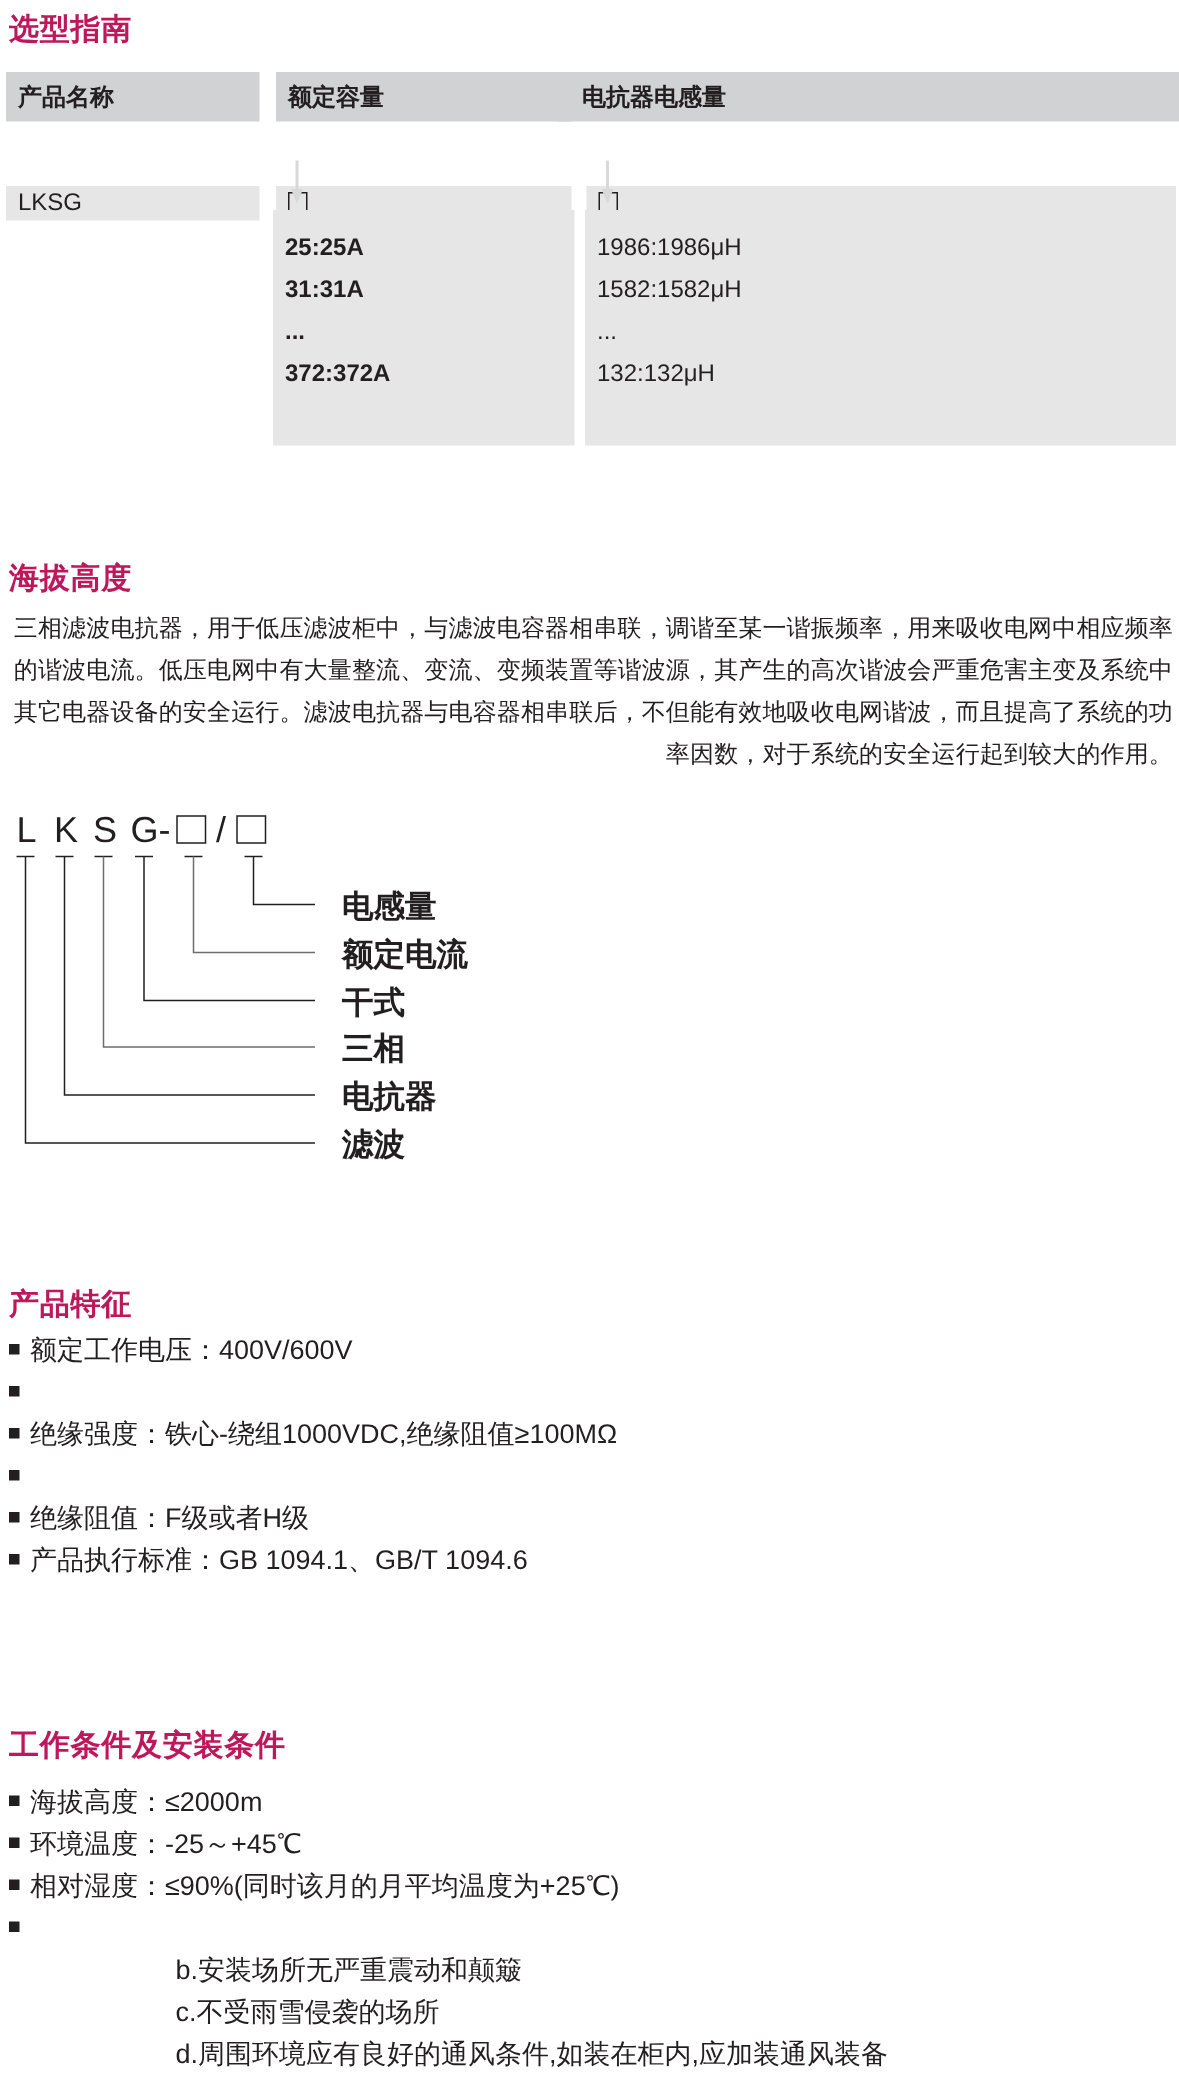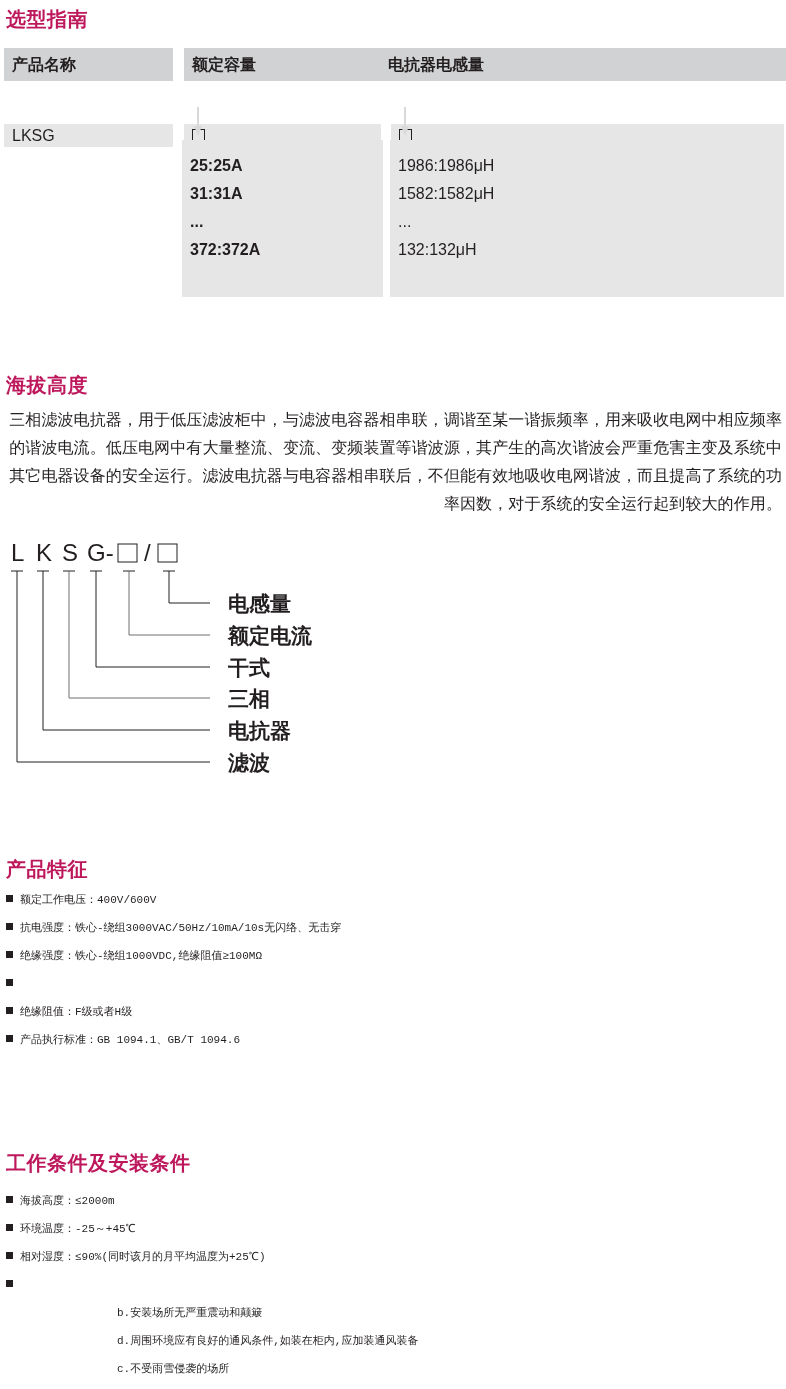--- a/index.html
+++ b/index.html
@@ -28,21 +28,21 @@
                 border-top: 10px solid #d9d9da; }
   .vbox { position: absolute; top: 140px; height: 157px; background: #e6e6e7;
           padding: 12px 0 0 8px; box-sizing: border-box; font-size: 16px; }
   .vbox div { height: 28px; line-height: 28px; }
   
   .intro { position: absolute; left: 6px; top: 406px; width: 776px;
            font-size: 16px; line-height: 28px; font-family: Liberation Sans, sans-serif;
            letter-spacing: 0.1px; text-align: right; }
   
   .blist { position: absolute; left: 6px; margin: 0; padding: 0; list-style: none;
-           font-size: 11px; font-family: Liberation Mono, monospace; }
+           font-size: 18px; font-family: Liberation Sans, sans-serif; }
   .blist li { height: 28px; line-height: 28px; white-space: nowrap; }
   .bullet { display: inline-block; width: 7px; height: 7px; background: #231f20;
             margin-right: 7px; vertical-align: middle; margin-top: -3px; }
   .sub { padding-left: 111px; }
   .diag-label { font-family: "DejaVu Sans", sans-serif; font-size: 21px; font-weight: bold; fill: #231f20; }
   .diag-code { font-family: "Liberation Sans", sans-serif; font-size: 24px; fill: #231f20; }
 </style>
 </head>
 <body>
 
@@ -116,29 +116,29 @@
   <text class="diag-label" x="228" y="113">额定电流</text>
   <text class="diag-label" x="228" y="145">干式</text>
   <text class="diag-label" x="228" y="176">三相</text>
   <text class="diag-label" x="228" y="208">电抗器</text>
   <text class="diag-label" x="228" y="240">滤波</text>
 </svg>
 
 <div class="sec-title" style="top:856px;">产品特征</div>
 <ul class="blist" style="top:886px;">
   <li><span class="bullet"></span><span>额定工作电压：400V/600V</span></li>
-  <li><span class="bullet"></span><span>抗电强度：铁心-绕组3000VAC/50Hz/10mA/10s无闪络、无击穿</span></li>
+  <li><span class="bullet"></span></li>
   <li><span class="bullet"></span><span>绝缘强度：铁心-绕组1000VDC,绝缘阻值≥100MΩ</span></li>
   <li><span class="bullet"></span></li>
   <li><span class="bullet"></span><span>绝缘阻值：F级或者H级</span></li>
   <li><span class="bullet"></span><span>产品执行标准：GB 1094.1、GB/T 1094.6</span></li>
 </ul>
 
 <div class="sec-title" style="top:1150px;text-align:right;">工作条件及安装条件</div>
 <ul class="blist" style="top:1187px;">
   <li><span class="bullet"></span><span>海拔高度：≤2000m</span></li>
   <li><span class="bullet"></span><span>环境温度：-25～+45℃</span></li>
   <li><span class="bullet"></span><span>相对湿度：≤90%(同时该月的月平均温度为+25℃)</span></li>
   <li><span class="bullet"></span></li>
   <li class="sub">b.安装场所无严重震动和颠簸</li>
+  <li class="sub">c.不受雨雪侵袭的场所</li>
   <li class="sub">d.周围环境应有良好的通风条件,如装在柜内,应加装通风装备</li>
-  <li class="sub">c.不受雨雪侵袭的场所</li>
 </ul>
 
 </body></html>

